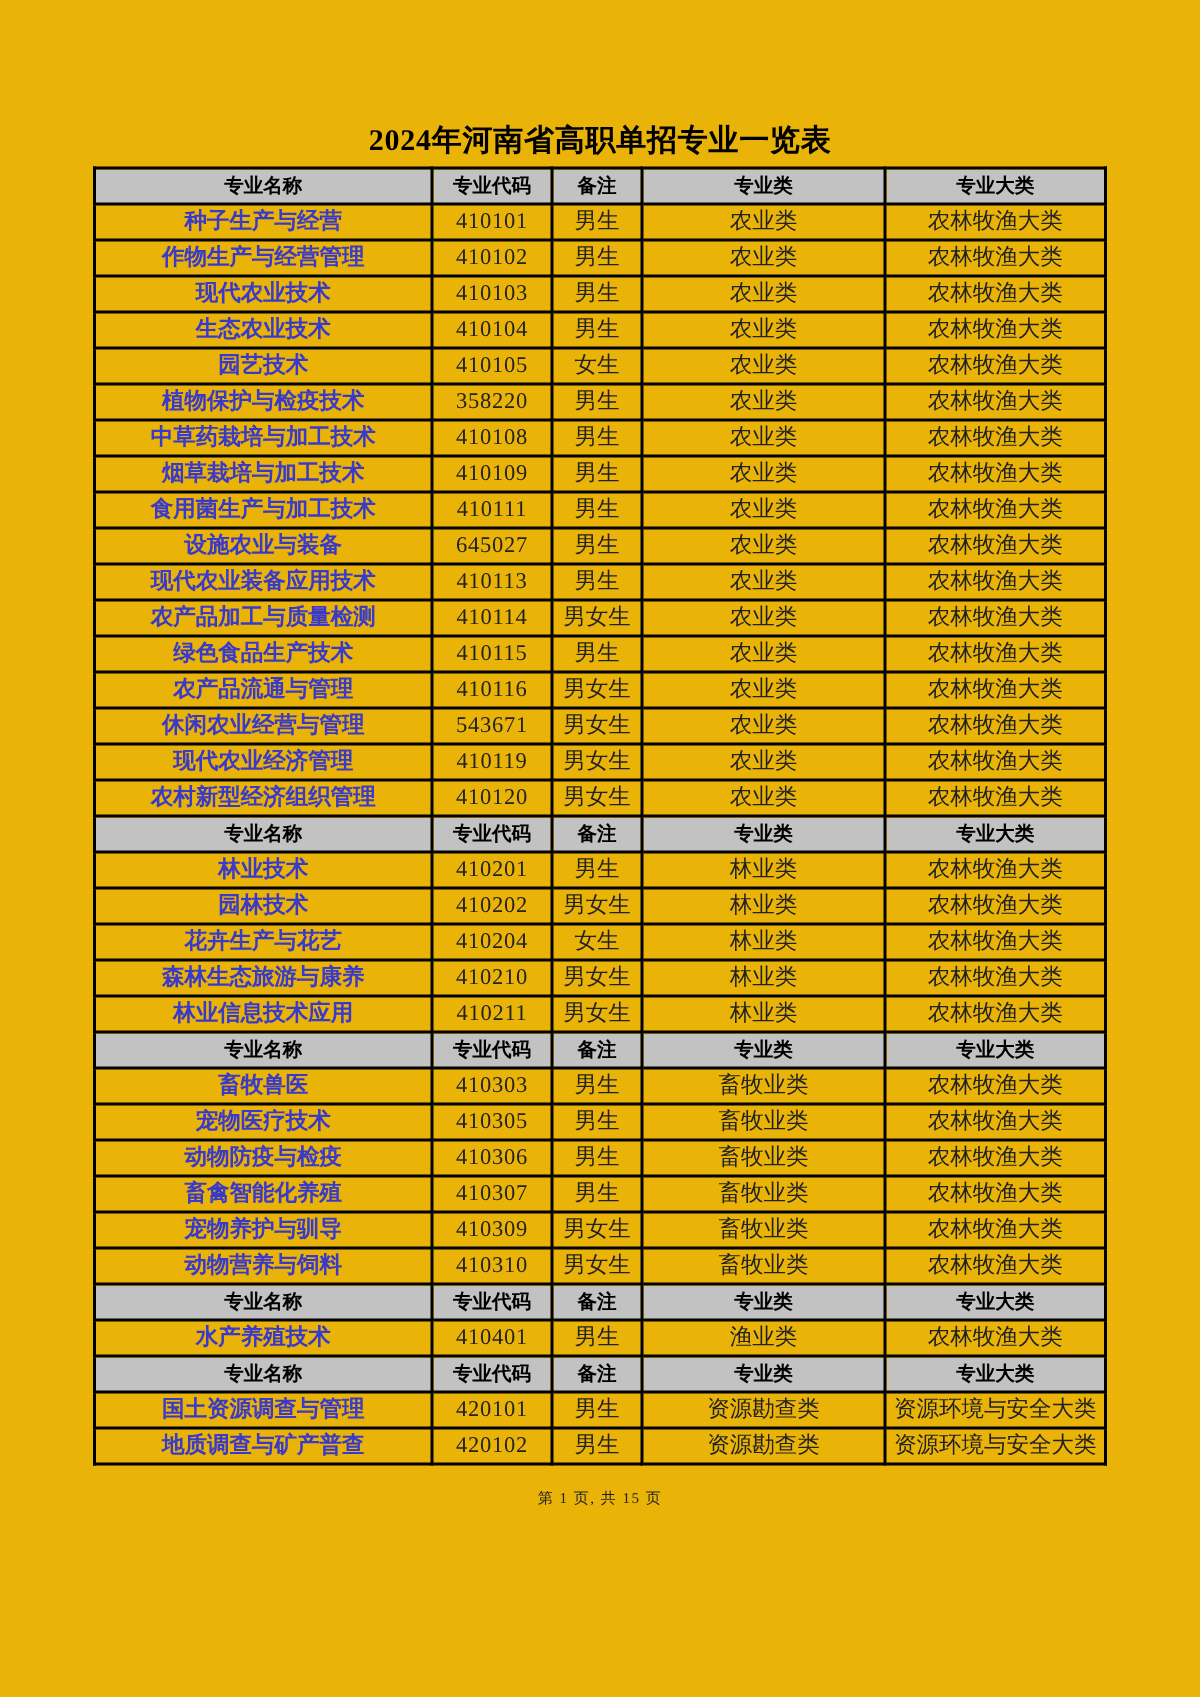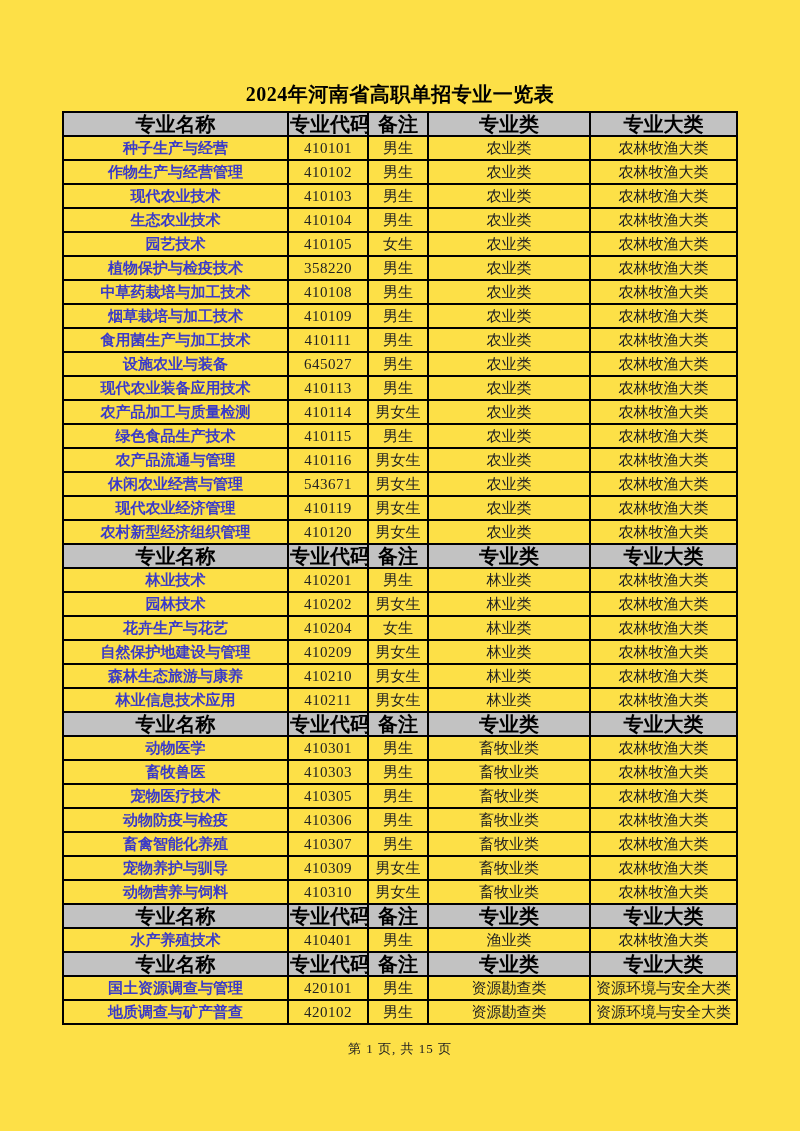--- a/index.html
+++ b/index.html
@@ -5,21 +5,21 @@
   html, body {
     margin: 0;
     padding: 0;
     background: #ffffff;
   }
   .page {
     position: relative;
     width: 800px;
     height: 1131px;
     margin: 0 auto;
-    background: #fde047;
+    background: #eab308;
     font-family: "Liberation Serif", "DejaVu Serif", serif;
     color: #1a1a1a;
     box-sizing: border-box;
     padding-top: 82px;
   }
   .doc-title {
     text-align: center;
     font-size: 20px;
     font-weight: bold;
     color: #000000;
@@ -47,38 +47,38 @@
     vertical-align: middle;
     font-size: 15px;
     line-height: 22px;
     overflow: hidden;
     white-space: nowrap;
   }
   table.majors th {
     background: #c2c2c2;
     font-weight: bold;
     color: #000000;
-    font-size: 20px;
+    font-size: 13px;
   }
   table.majors td.col-name {
     color: #3a3ac9;
     font-weight: bold;
   }
   table.majors td.col-code {
     letter-spacing: 0.5px;
     color: #222222;
   }
   table.majors td.col-note,
   table.majors td.col-category,
   table.majors td.col-group {
     color: #222222;
   }
   .page-footer {
     text-align: center;
-    font-size: 13px;
+    font-size: 10px;
     color: #222222;
     margin-top: 15px;
     letter-spacing: 1px;
   }
 </style>
 </head>
 <body>
 
 <div class="page">
   <div class="doc-title">2024年河南省高职单招专业一览表</div>
@@ -240,53 +240,39 @@
           <td class="col-group">农林牧渔大类</td>
         </tr>
         <tr>
           <td class="col-name">花卉生产与花艺</td>
           <td class="col-code">410204</td>
           <td class="col-note">女生</td>
           <td class="col-category">林业类</td>
           <td class="col-group">农林牧渔大类</td>
         </tr>
         <tr>
-          <td class="col-name">自然保护地建设与管理</td>
-          <td class="col-code">410209</td>
-          <td class="col-note">男女生</td>
-          <td class="col-category">林业类</td>
-          <td class="col-group">农林牧渔大类</td>
-        </tr>
-        <tr>
           <td class="col-name">森林生态旅游与康养</td>
           <td class="col-code">410210</td>
           <td class="col-note">男女生</td>
           <td class="col-category">林业类</td>
           <td class="col-group">农林牧渔大类</td>
         </tr>
         <tr>
           <td class="col-name">林业信息技术应用</td>
           <td class="col-code">410211</td>
           <td class="col-note">男女生</td>
           <td class="col-category">林业类</td>
           <td class="col-group">农林牧渔大类</td>
         </tr>
         <tr>
           <th>专业名称</th>
           <th>专业代码</th>
           <th>备注</th>
           <th>专业类</th>
           <th>专业大类</th>
-        </tr>
-        <tr>
-          <td class="col-name">动物医学</td>
-          <td class="col-code">410301</td>
-          <td class="col-note">男生</td>
-          <td class="col-category">畜牧业类</td>
-          <td class="col-group">农林牧渔大类</td>
         </tr>
         <tr>
           <td class="col-name">畜牧兽医</td>
           <td class="col-code">410303</td>
           <td class="col-note">男生</td>
           <td class="col-category">畜牧业类</td>
           <td class="col-group">农林牧渔大类</td>
         </tr>
         <tr>
           <td class="col-name">宠物医疗技术</td>

